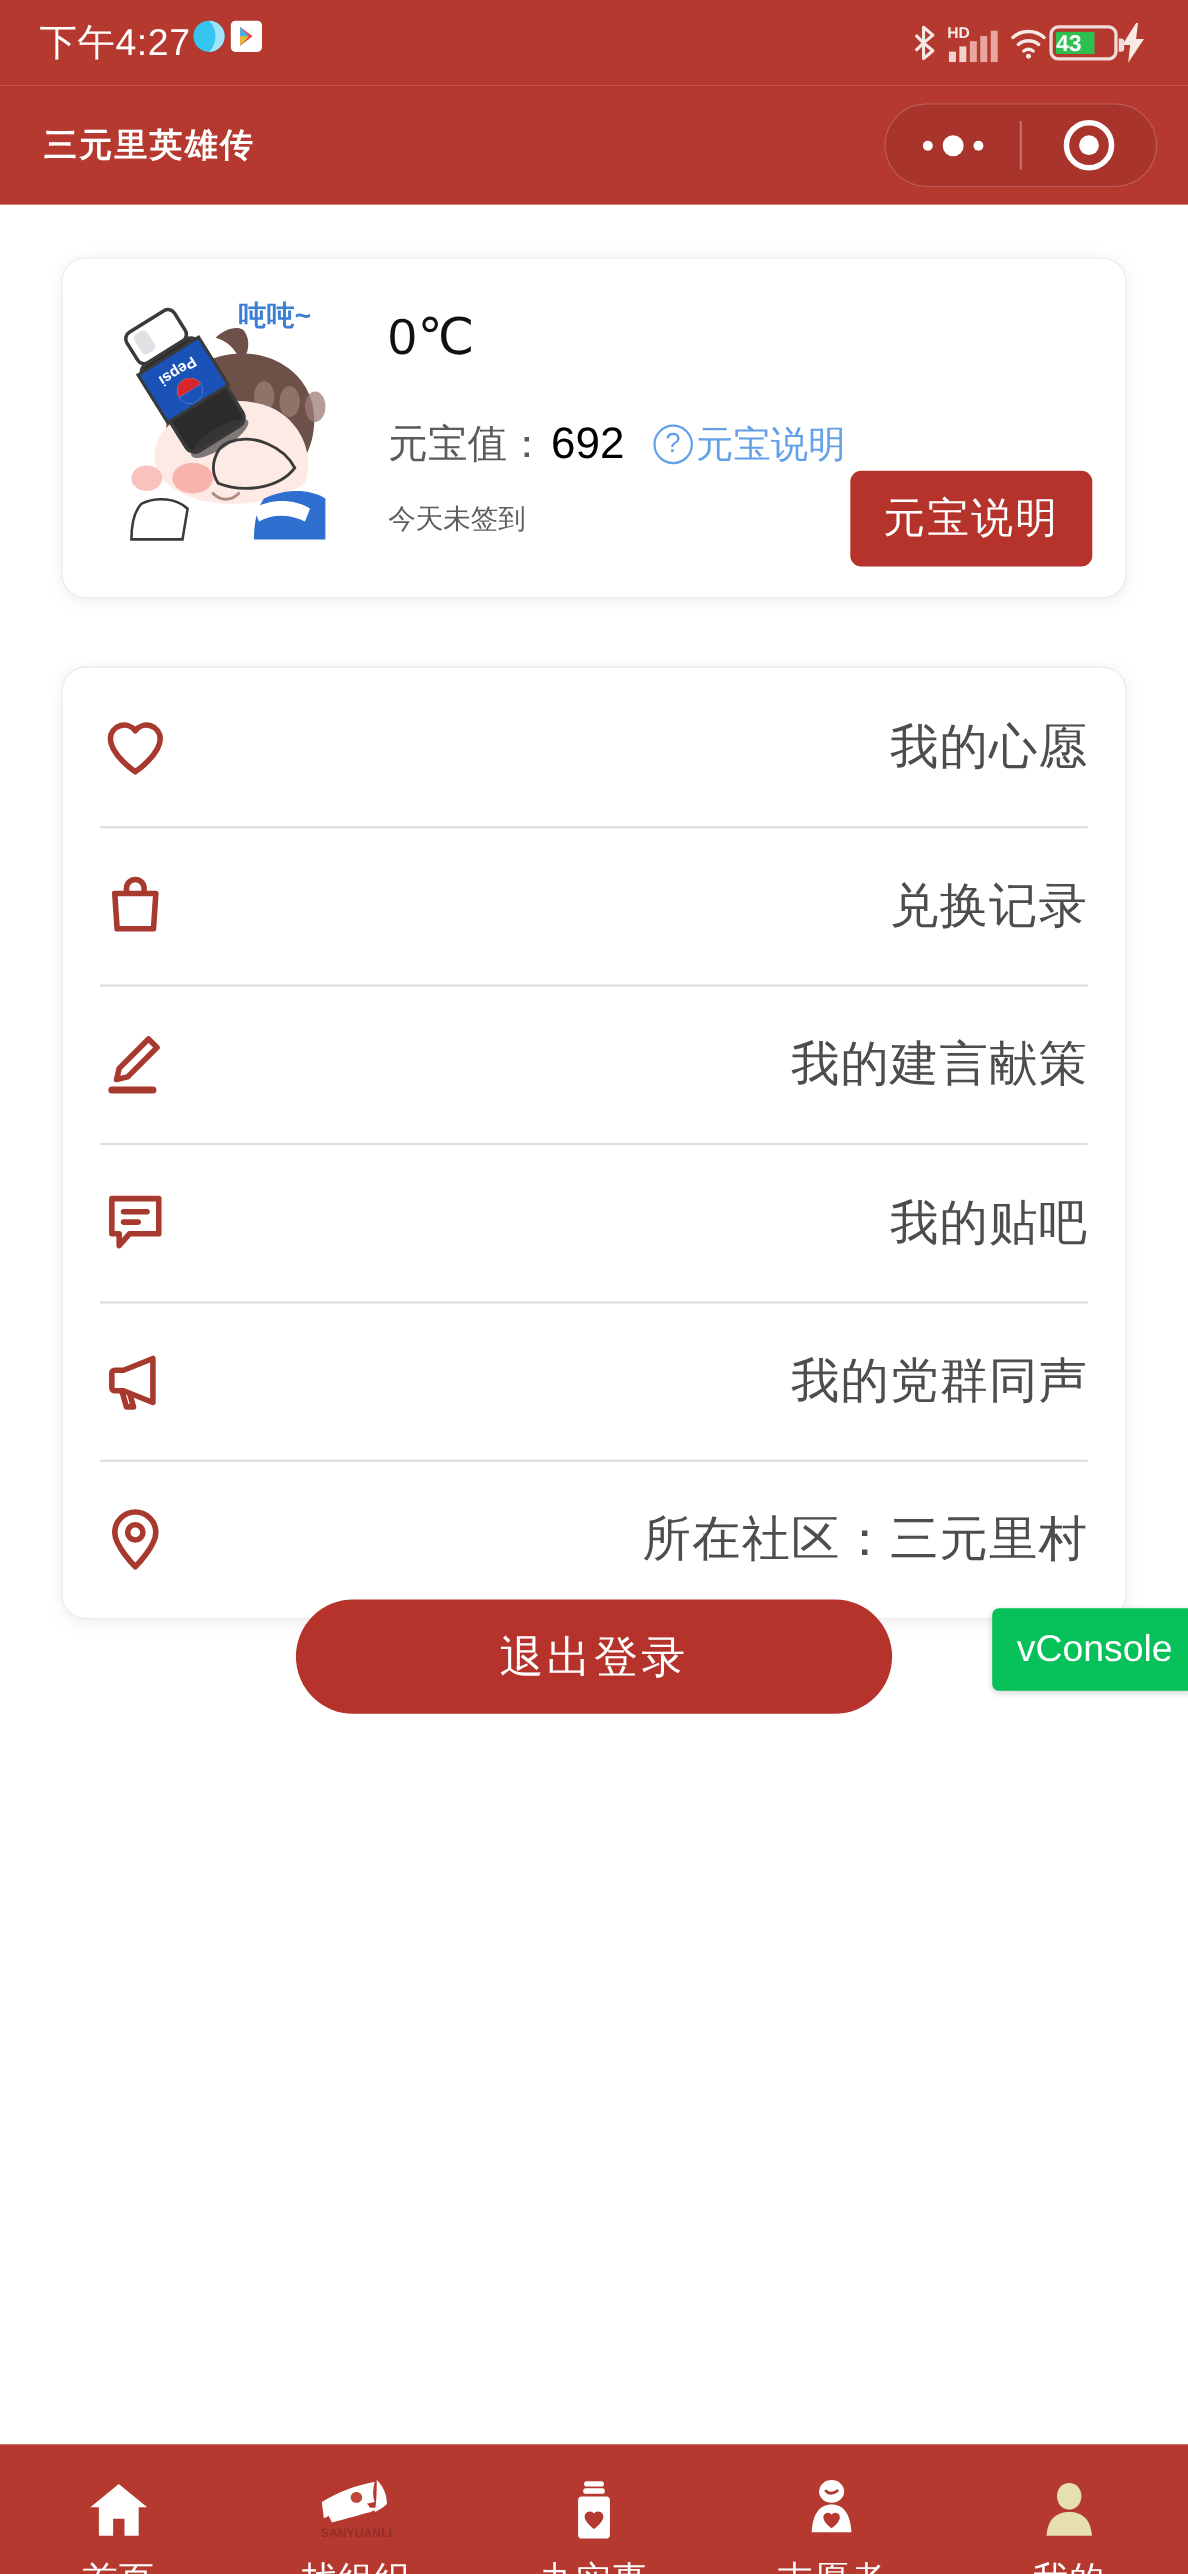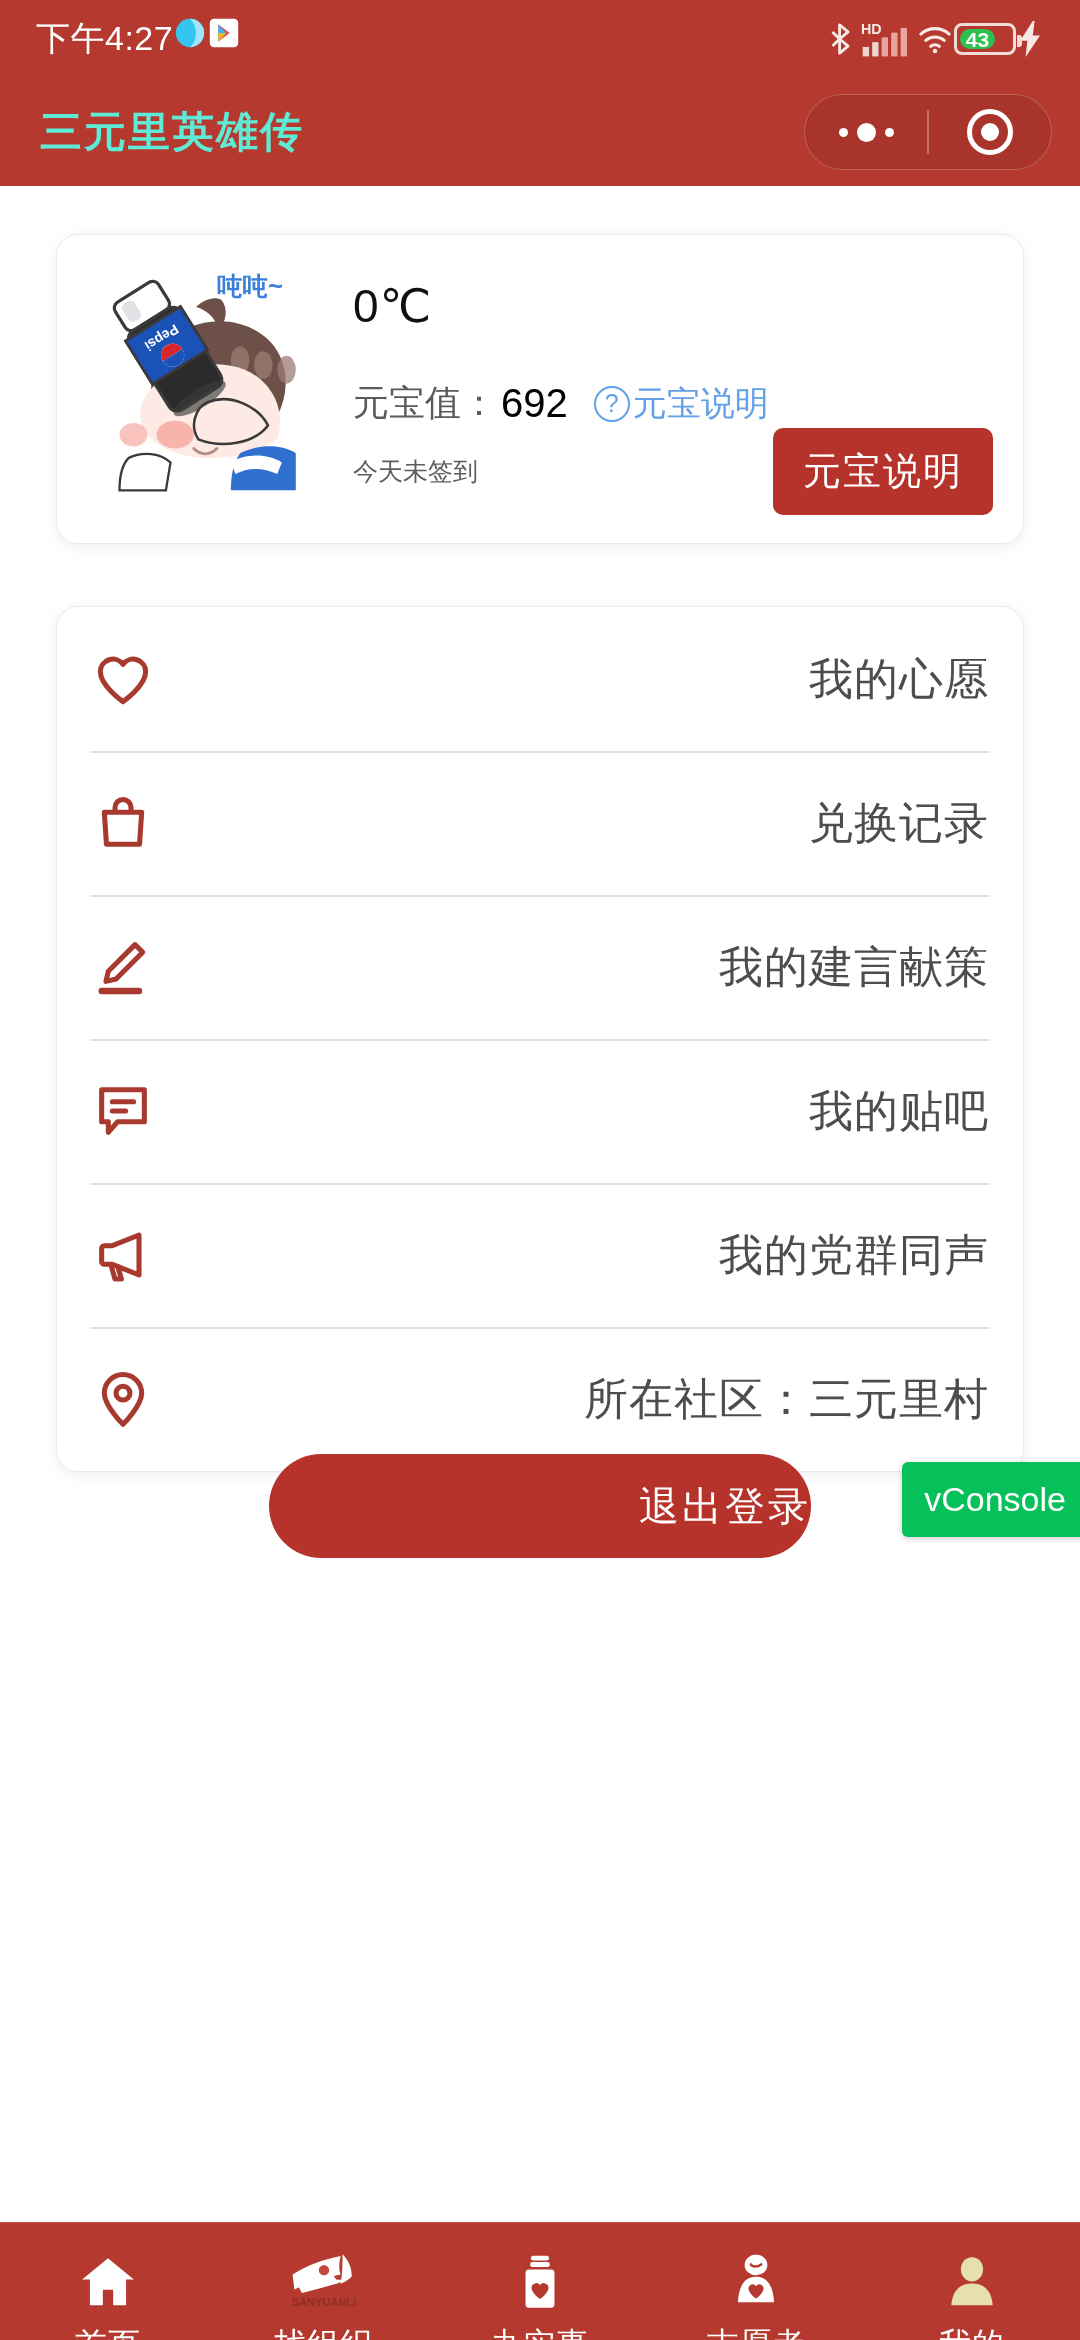--- a/index.html
+++ b/index.html
@@ -18,29 +18,29 @@
   }
   .sb-left{display:flex;align-items:flex-start;gap:0;flex:1;}
   .sb-time{font-size:34px;letter-spacing:.5px;color:#fff;font-weight:400;}
   .sb-ico{width:34px;height:34px;display:block;}
   .sb-right{display:flex;align-items:center;gap:2px;}
   .batt{
     position:relative;width:62px;height:32px;border:3px solid #f0dcd8;border-radius:8px;
     display:flex;align-items:center;padding:3px;
   }
   .batt:after{content:"";position:absolute;right:-9px;top:9px;width:5px;height:12px;background:#f0dcd8;border-radius:0 3px 3px 0;}
-  .batt-fill{background:#2cc14e;border-radius:10px;height:100%;width:70%;display:flex;align-items:center;justify-content:center;}
+  .batt-fill{background:#2cc14e;border-radius:0;height:100%;width:70%;display:flex;align-items:center;justify-content:flex-start;}
   .batt-num{font-size:21px;color:#fff;font-weight:700;line-height:1;}
 
   
   .header{
     height:108px;background:#b5392f;display:flex;align-items:center;
     padding:0 28px 0 40px;position:relative;
   }
-  .app-title{color:#5eead4;font-size:42px;font-weight:700;letter-spacing:2px;}
+  .app-title{color:#ffffff;font-size:30px;font-weight:700;letter-spacing:2px;}
   .capsule{
     margin-left:auto;width:248px;height:76px;border-radius:38px;
     background:rgba(0,0,0,.07);border:1.5px solid rgba(255,255,255,.22);
     display:flex;align-items:center;
   }
   .cap-half{flex:1;display:flex;align-items:center;justify-content:center;}
   .cap-div{width:1.5px;height:44px;background:rgba(255,255,255,.3);}
   .dots{display:flex;align-items:center;gap:9px;}
   .dot{width:9px;height:9px;border-radius:50%;background:#fff;}
   .dot.mid{width:19px;height:19px;}
@@ -88,21 +88,21 @@
     content:"";position:absolute;left:0;right:0;top:0;height:1.5px;background:#dededf;
   }
   .micon{width:86px;flex:none;display:flex;align-items:center;}
   .micon svg{display:block;}
   .mlabel{margin-left:auto;font-size:44px;color:#4d4d4d;letter-spacing:1px;}
 
   
   .logout-wrap{position:absolute;left:0;right:0;top:1220px;display:flex;align-items:center;}
   .logout{
     width:542px;margin-left:269px;height:104px;border-radius:52px;background:#b5332a;
-    color:#fff;font-size:40px;border:none;font-family:inherit;letter-spacing:3px;text-align:right;
+    color:#fff;font-size:40px;border:none;font-family:inherit;letter-spacing:3px;
   }
   .vconsole{
     position:absolute;right:-8px;top:8px;background:#06c15a;color:#fff;border:none;
     border-radius:6px;font-size:34px;padding:18px 22px;font-family:inherit;
     box-shadow:0 2px 6px rgba(0,0,0,.18);
   }
 
   
   .tabbar{
     position:absolute;left:0;right:0;bottom:0;height:166px;background:#b5392f;

